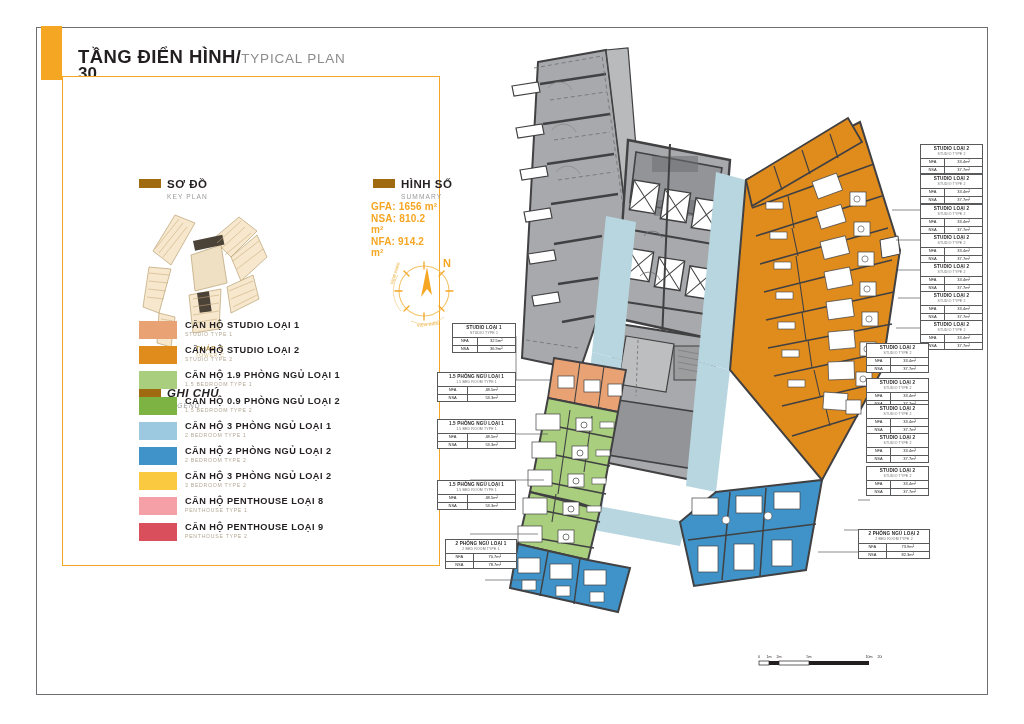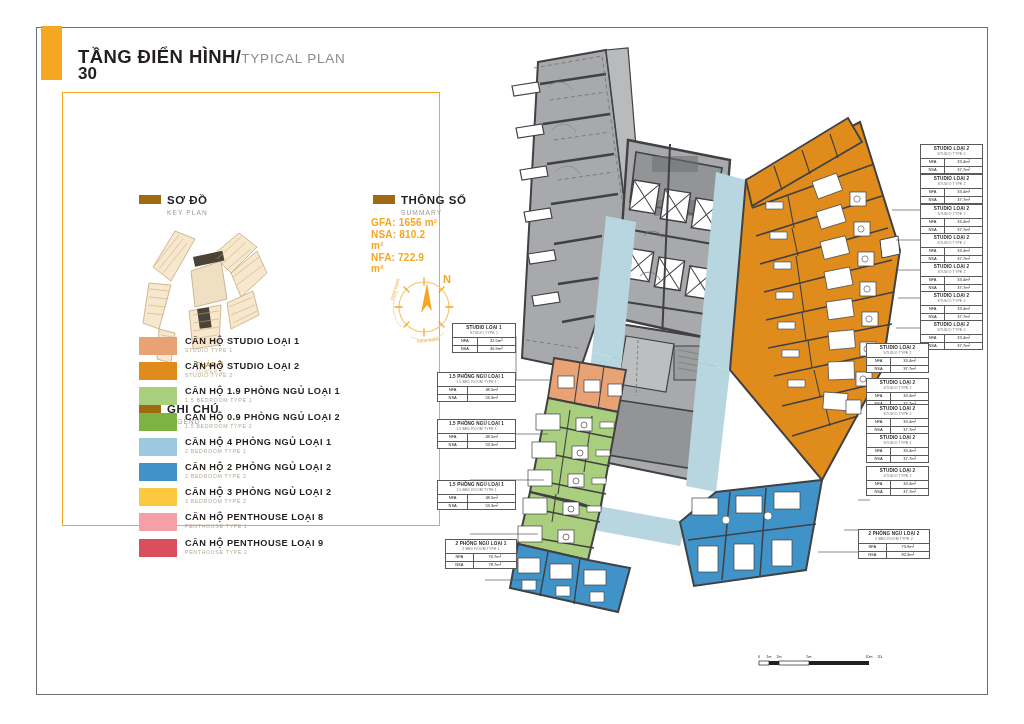--- a/index.html
+++ b/index.html
@@ -12,32 +12,32 @@
       border:1.2px solid #6d6e71;box-sizing:border-box;}
 
   
   .title-bar{position:absolute;left:41px;top:26px;width:21px;height:54px;background:#f5a623;}
   .title-wrap{position:absolute;left:78px;top:46px;white-space:nowrap;}
   .title-vn{font-size:18.5px;font-weight:bold;letter-spacing:.4px;color:#231f20;}
   .title-en{font-size:13.5px;font-weight:normal;letter-spacing:.8px;color:#8c8c8c;}
   .title-num{position:absolute;left:78px;top:64px;font-size:17px;font-weight:bold;color:#231f20;}
 
   
-  .panel{position:absolute;left:62px;top:92px;width:378px;height:434px;
+  .panel{position:absolute;left:62px;top:76px;width:378px;height:490px;
       border:1.3px solid #f5a623;box-sizing:border-box;background:#fff;}
 
   .sec-head{position:absolute;white-space:nowrap;}
   .sec-swatch{display:inline-block;width:22px;height:9px;background:#a06a10;
       vertical-align:middle;margin-right:6px;}
   .sec-vn{font-size:11.5px;font-weight:bold;letter-spacing:.5px;vertical-align:middle;}
   .sec-en{display:block;font-size:6.6px;letter-spacing:1.1px;color:#9a9a9a;margin:1px 0 0 28px;}
 
   #keyplan-head{left:76px;top:97px;}
   #summary-head{left:310px;top:97px;}
-  #legend-head{left:76px;top:306px;}
+  #legend-head{left:76px;top:306px;font-style:italic;}
 
   
   .summary-lines{position:absolute;left:308px;top:124px;line-height:11.5px;}
   .summary-lines div{font-size:10px;font-weight:bold;color:#f5a623;letter-spacing:.2px;}
 
   
   #keyplan{position:absolute;left:72px;top:118px;width:140px;height:160px;}
   .kp-label{position:absolute;left:112px;top:268px;width:70px;text-align:center;
       font-size:6.5px;font-weight:bold;color:#a06a10;letter-spacing:.8px;}
   .kp-label span{display:block;font-size:5px;color:#d9c08a;font-weight:normal;}
@@ -86,28 +86,28 @@
   <div class="title-num">30</div>
 
   <div class="panel">
 
     <div class="sec-head" id="keyplan-head">
       <span class="sec-swatch"></span><span class="sec-vn">SƠ ĐỒ</span>
       <span class="sec-en">KEY PLAN</span>
     </div>
 
     <div class="sec-head" id="summary-head">
-      <span class="sec-swatch"></span><span class="sec-vn">THÔNG SỐ</span>
+      <span class="sec-swatch"></span><span class="sec-vn">HÌNH SỐ</span>
       <span class="sec-en">SUMMARY</span>
     </div>
 
     <div class="summary-lines">
       <div>GFA: 1656 m²</div>
       <div>NSA: 810.2 m²</div>
-      <div>NFA: 722.9 m²</div>
+      <div>NFA: 914.2 m²</div>
     </div>
 
     <svg id="keyplan" viewBox="0 0 140 160">
       <g stroke="#b9a071" stroke-width=".7" fill="#f6e7cd">
 
         <path d="M18 56 L40 20 L60 28 L36 70 Z"></path>
         <path d="M14 72 L36 74 L24 118 L8 112 Z"></path>
         <path d="M24 118 L40 122 L36 152 L22 148 Z"></path>
 
         <path d="M78 44 L104 22 L122 36 L96 62 Z"></path>
@@ -190,21 +190,21 @@
         <div class="leg-row" style="top: 319.6px;">
           <div class="leg-sw" style="background:#7cb342"></div>
           <div class="leg-txt">
             <span class="leg-vn">CĂN HỘ 0.9 PHÒNG NGỦ LOẠI 2</span>
             <span class="leg-en">1.5 BEDROOM TYPE 2</span>
           </div>
         </div>
         <div class="leg-row" style="top: 344.8px;">
           <div class="leg-sw" style="background:#9cc9e0"></div>
           <div class="leg-txt">
-            <span class="leg-vn">CĂN HỘ 4 PHÒNG NGỦ LOẠI 1</span>
+            <span class="leg-vn">CĂN HỘ 3 PHÒNG NGỦ LOẠI 1</span>
             <span class="leg-en">2 BEDROOM TYPE 1</span>
           </div>
         </div>
         <div class="leg-row" style="top: 370px;">
           <div class="leg-sw" style="background:#3f93c8"></div>
           <div class="leg-txt">
             <span class="leg-vn">CĂN HỘ 2 PHÒNG NGỦ LOẠI 2</span>
             <span class="leg-en">2 BEDROOM TYPE 2</span>
           </div>
         </div>

